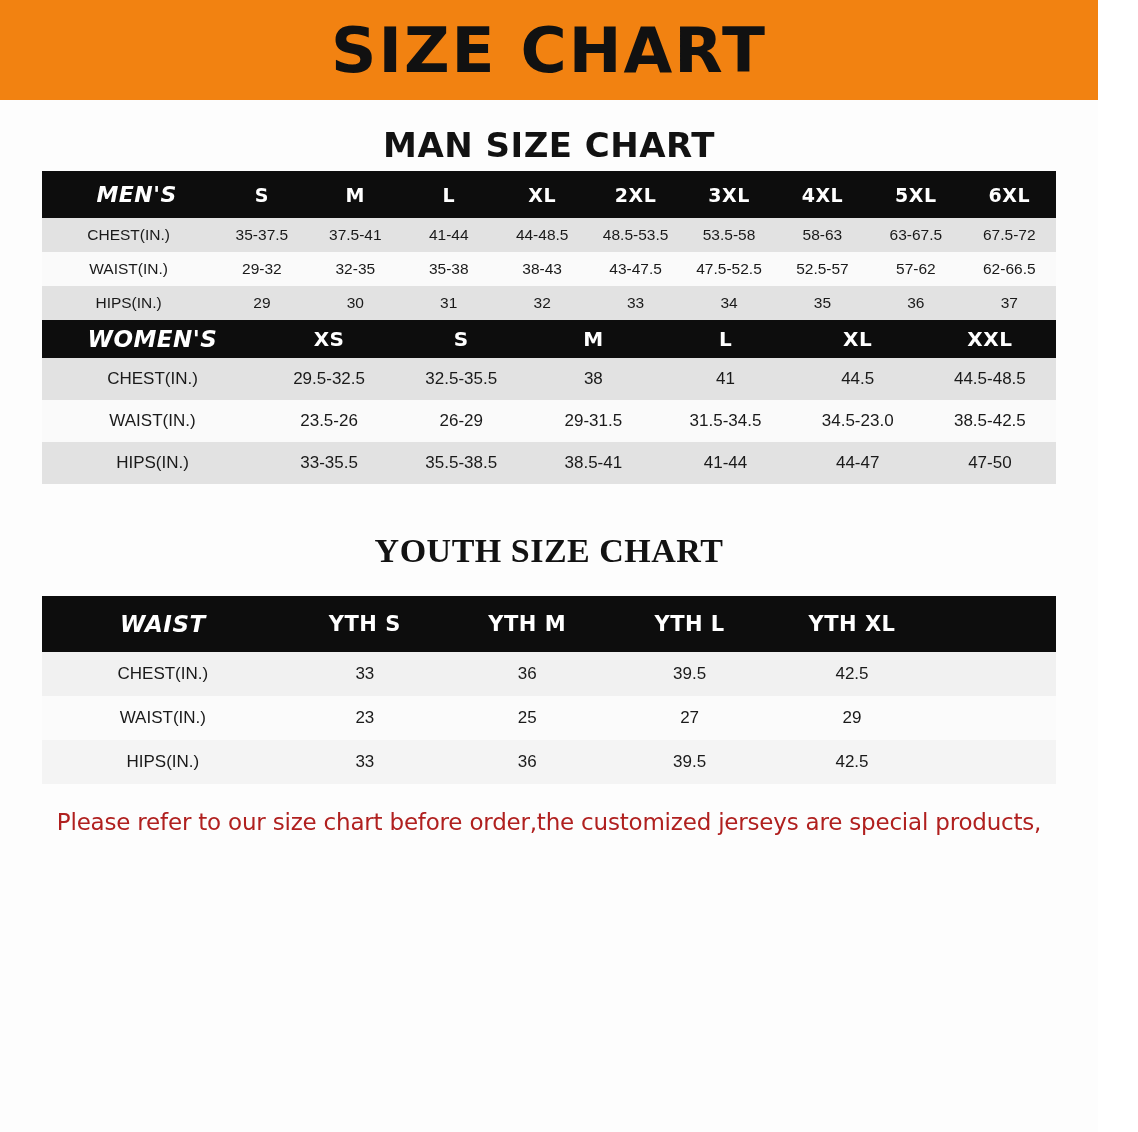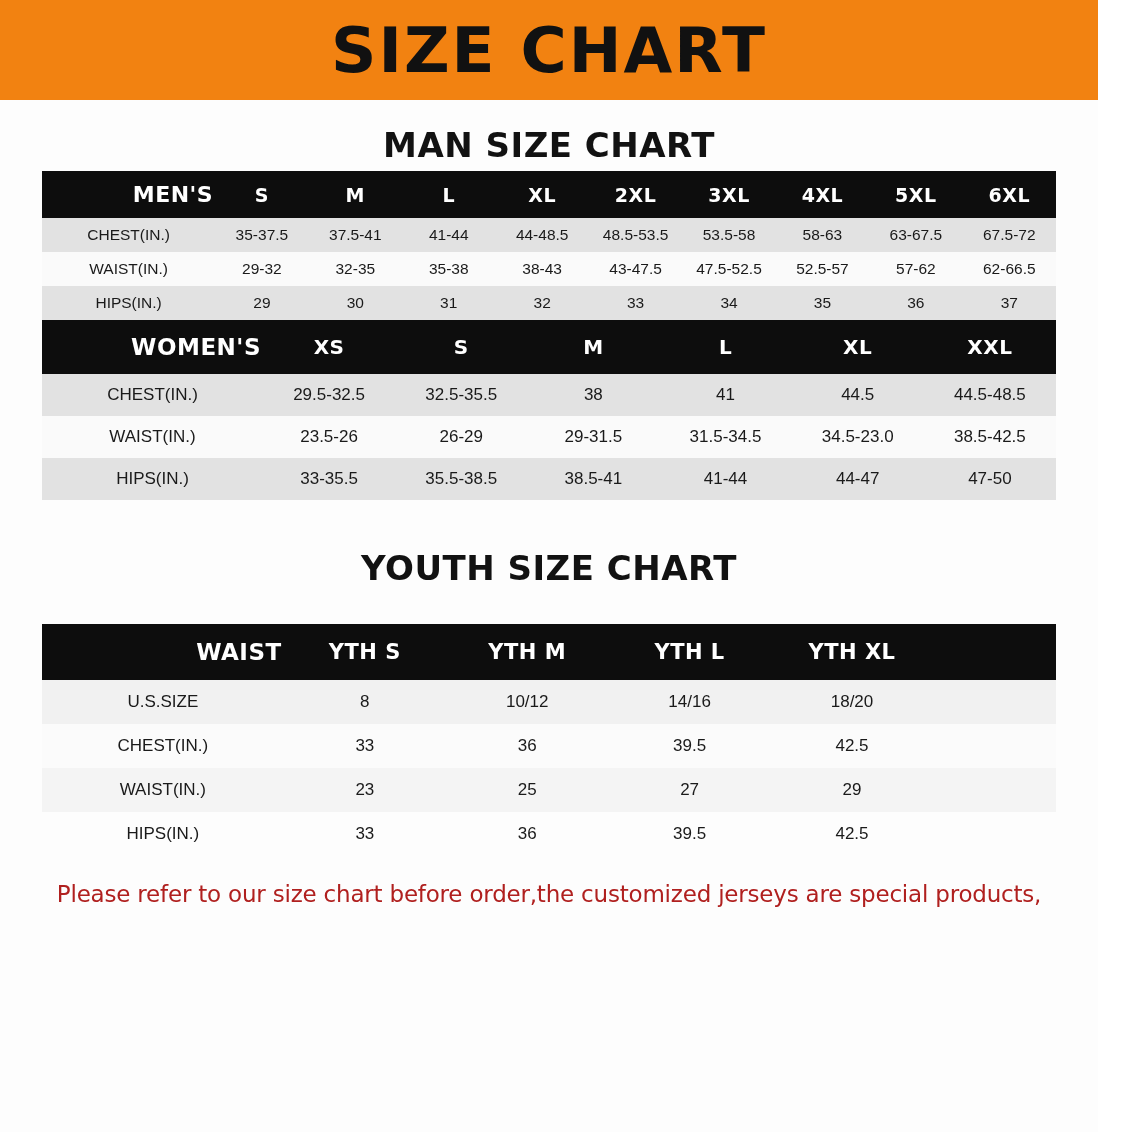--- a/index.html
+++ b/index.html
@@ -42,21 +42,21 @@
   .section-title {
     text-align: center;
     font-family: "DejaVu Sans", sans-serif;
     font-weight: bold;
     font-size: 34px;
     letter-spacing: 0.5px;
     color: #121212;
   }
   .t-man    { margin-top: 25px; margin-bottom: 6px; }
   .t-women  { margin-top: 40px; margin-bottom: 24px; }
-  .t-youth  { margin-top: 48px; margin-bottom: 36px; }
+  .t-youth  { margin-top: 48px; margin-bottom: 26px; font-family: Liberation Serif, serif; }
 
   
   .table-wrap {
     margin: 0 42px;
   }
   table {
     width: 100%;
     border-collapse: collapse;
     table-layout: fixed;
   }
@@ -66,23 +66,24 @@
   }
   thead th {
     font-family: "DejaVu Sans", sans-serif;
     font-weight: bold;
     font-size: 19px;
     padding: 11px 2px;
     text-align: center;
     letter-spacing: 0.5px;
   }
   thead th.rowhead {
-    text-align: right;
+    text-align: center;
     padding-left: 18px;
     font-size: 21px;
+    font-style: italic;
   }
   tbody td {
     font-size: 16.5px;
     text-align: center;
     padding: 8px 2px;
     color: #1a1a1a;
     white-space: nowrap;
   }
   tbody td.rowhead {
     text-align: center;
@@ -91,21 +92,21 @@
   }
   .zebra tbody tr:nth-child(odd)  { background: #e2e2e2; }
   .zebra tbody tr:nth-child(even) { background: #fafafa; }
 
   
   #men-table thead th.rowhead { font-size: 22px; }
   #men-table tbody td { font-size: 15.5px; }
   #men-table tbody td.rowhead { font-size: 15.5px; }
 
   
-  #women-table thead th { font-size: 20px; padding: 14px 2px; }
+  #women-table thead th { font-size: 20px; padding: 6px 2px; }
   #women-table thead th.rowhead { font-size: 23px; }
   #women-table tbody td { font-size: 17px; padding: 11px 2px; }
 
   
   #youth-table thead th { font-size: 21px; padding: 15px 2px; }
   #youth-table thead th.rowhead { font-size: 23px; }
   #youth-table tbody td { font-size: 17px; padding: 12px 2px; }
   #youth-table tbody tr { background: #fbfbfb; }
   #youth-table tbody tr:nth-child(odd) { background: #f1f1f1; }
   #youth-table tbody tr:nth-child(1) { background: #f1f1f1; }
@@ -244,28 +245,20 @@
           <th class="rowhead" style="width:24%">WAIST</th>
           <th style="width:16%">YTH S</th>
           <th style="width:16%">YTH M</th>
           <th style="width:16%">YTH L</th>
           <th style="width:16%">YTH XL</th>
           <th style="width:12%"></th>
         </tr>
       </thead>
       <tbody>
         <tr>
-          <td class="rowhead">U.S.SIZE</td>
-          <td>8</td>
-          <td>10/12</td>
-          <td>14/16</td>
-          <td>18/20</td>
-          <td></td>
-        </tr>
-        <tr>
           <td class="rowhead">CHEST(IN.)</td>
           <td>33</td>
           <td>36</td>
           <td>39.5</td>
           <td>42.5</td>
           <td></td>
         </tr>
         <tr>
           <td class="rowhead">WAIST(IN.)</td>
           <td>23</td>

